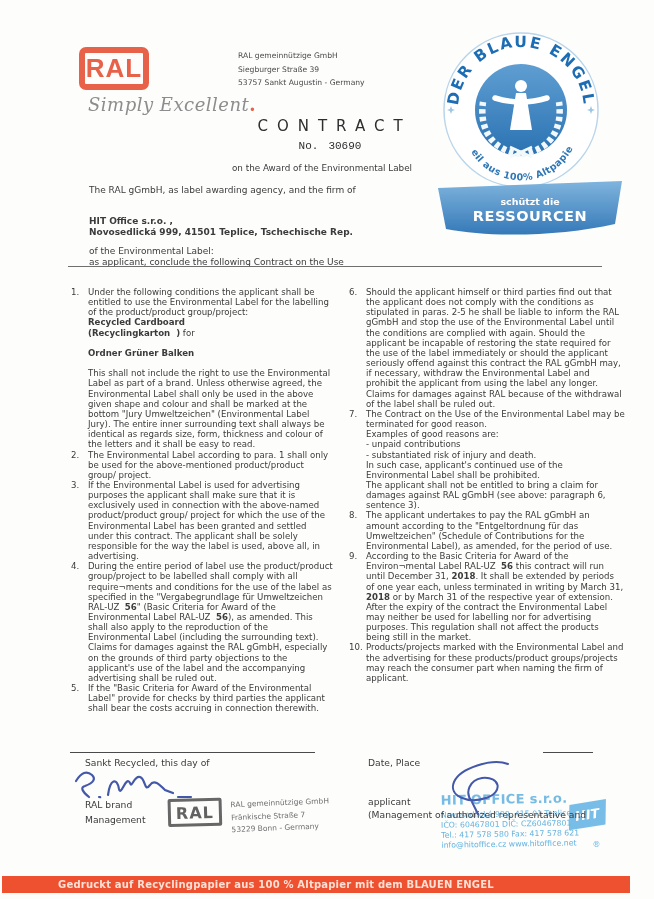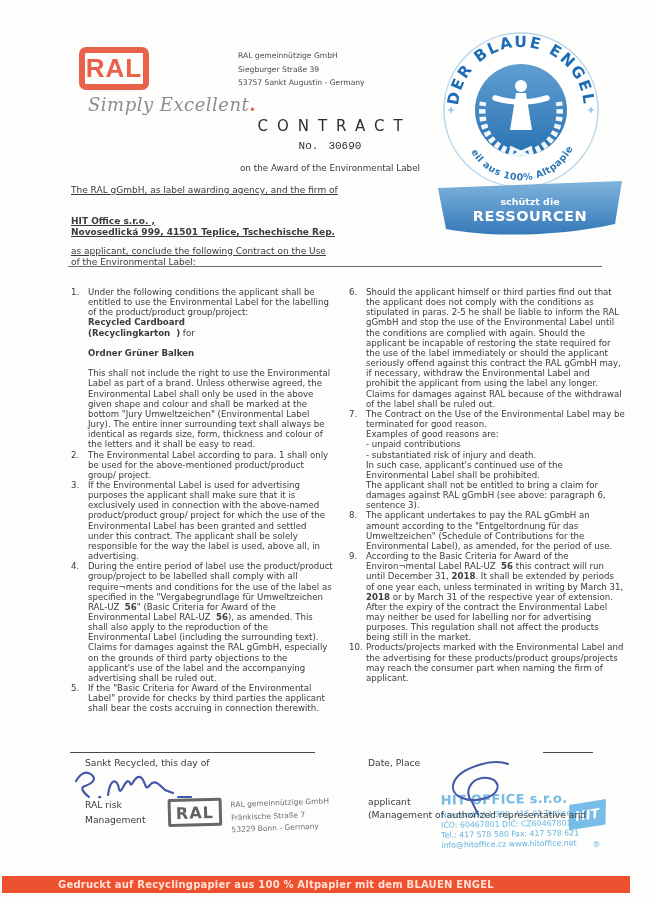--- a/index.html
+++ b/index.html
@@ -11,24 +11,24 @@
   .ral-logo span{font-family:"Liberation Sans",sans-serif;font-weight:bold;font-size:26px;
                  color:#e8624a;letter-spacing:1px;}
   .tagline{position:absolute;left:88px;top:94px;font-family:"DejaVu Serif",serif;font-style:italic;
            font-size:18px;color:#8d8d8d;letter-spacing:.5px;}
   .tagline .dot{color:#e8624a;font-weight:bold;font-style:normal;}
   .addr{position:absolute;left:238px;top:49px;font-size:7.6px;color:#4a4a4a;line-height:13.5px;}
   .title{position:absolute;left:190px;top:117px;width:280px;text-align:center;font-size:15px;
          color:#2e2e2e;letter-spacing:9px;text-indent:9px;}
   .no-line{position:absolute;left:190px;top:140px;width:280px;text-align:center;font-size:11px;color:#2e2e2e;font-family:Liberation Mono, monospace;}
   .no-line .num{margin-left:10px;}
-  .subtitle{position:absolute;left:190px;top:163px;width:280px;text-align:center;font-size:8.8px;color:#3b3b3b;}
+  .subtitle{position:absolute;left:182px;top:163px;width:280px;text-align:center;font-size:8.8px;color:#3b3b3b;}
   .angel{position:absolute;left:437px;top:30px;}
   
-  .intro{position:absolute;left:71px;top:185px;font-size:9px;line-height:11.6px;text-decoration:underline;}
+  .intro{position:absolute;left:89px;top:185px;font-size:9px;line-height:11.6px;}
   .intro .firm{font-weight:bold;margin-top:19px;}
   .intro .applicant-lines{margin-top:7px;}
   .hr{position:absolute;left:68px;top:266px;width:534px;border-top:1.6px solid #6f6f6f;}
   
   .terms{position:absolute;left:71px;top:287px;width:554px;display:flex;gap:16px;
          font-size:8.6px;line-height:10.15px;}
   .col1{width:262px;flex:0 0 262px;}
   .col2{width:276px;flex:0 0 276px;}
   .term{display:flex;}
   .tnum{flex:0 0 17px;width:17px;}
@@ -113,22 +113,22 @@
     <text x="93" y="191" text-anchor="middle" font-size="14.5" font-weight="bold" fill="#ffffff" letter-spacing="0.5" font-family="DejaVu Sans, sans-serif">RESSOURCEN</text>
   </svg>
 
   <div class="intro">
     <div>The RAL gGmbH, as label awarding agency, and the firm of</div>
     <div class="firm">
       <div>HIT Office s.r.o. ,</div>
       <div>Novosedlická 999, 41501 Teplice, Tschechische Rep.</div>
     </div>
     <div class="applicant-lines">
+      <div>of the Environmental Label:</div>
       <div>as applicant, conclude the following Contract on the Use</div>
-      <div>of the Environmental Label:</div>
     </div>
   </div>
 
   <div class="hr"></div>
 
   <div class="terms">
     <div class="col1">
         <div class="term">
           <span class="tnum">1.</span>
           <span class="ttext"><span>Under the following conditions the applicant shall be entitled to use the Environmental Label for the labelling of the product/product group/project:
@@ -198,21 +198,21 @@
       <path d="M 106,30 L 119,30"></path>
     </g>
   </svg>
 
   <svg class="sig-right" width="110" height="62" viewBox="0 0 110 62">
     <g stroke="#4458aa" stroke-width="2" fill="none" stroke-linecap="round">
       <path d="M 88,8 C 72,2 40,12 34,26 C 28,40 48,48 66,42 C 84,36 80,20 62,22 C 50,24 44,36 52,46 L 58,58"></path>
     </g>
   </svg>
 
-  <div class="org">RAL risk</div>
+  <div class="org">RAL brand</div>
   <div class="role">Management</div>
 
   <div class="bonn-stamp">
     <div class="bonn-box">RAL</div>
     <div class="bonn-lines">
         <div>RAL gemeinnützige GmbH</div>
         <div>Fränkische Straße 7</div>
         <div>53229 Bonn - Germany</div>
       </div>
   </div>

